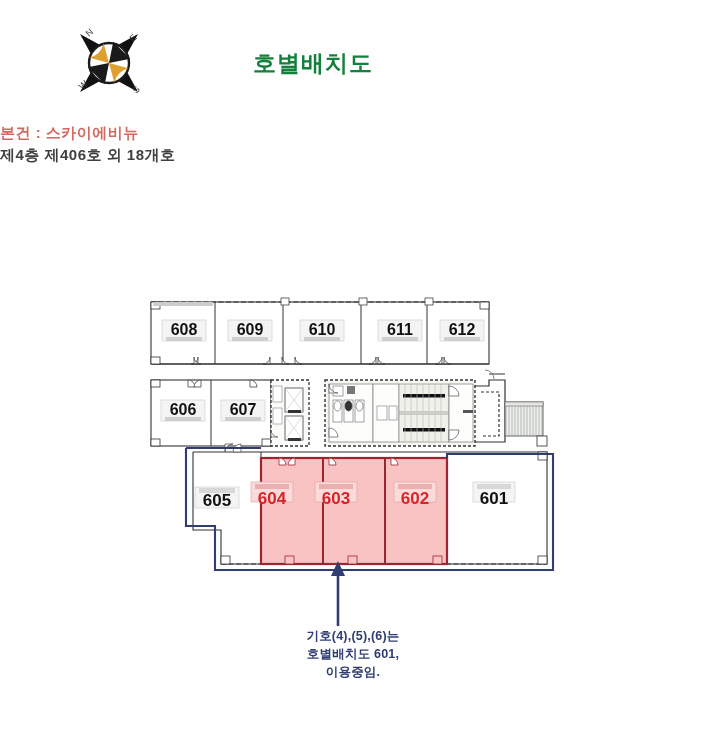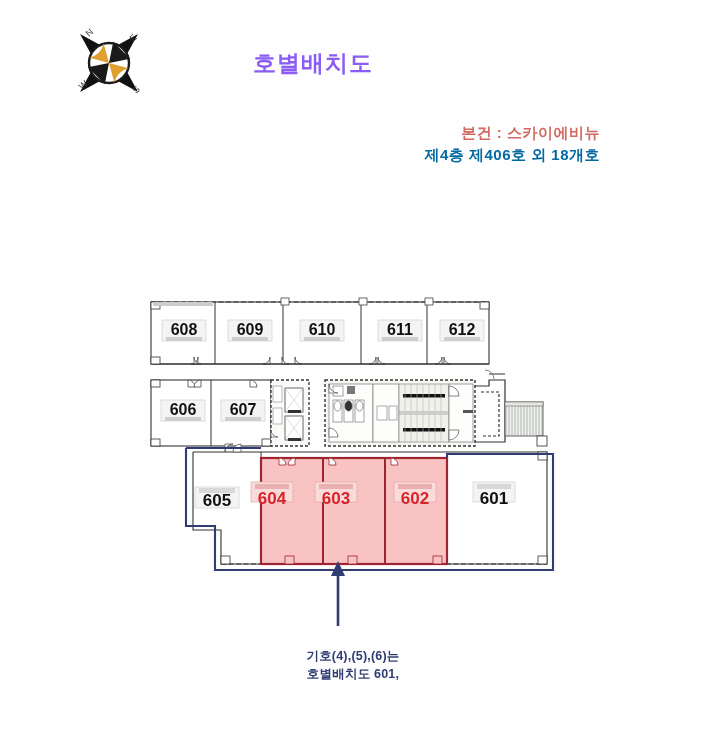--- a/index.html
+++ b/index.html
@@ -27,42 +27,42 @@
 
   
   #doc-title {
     position: absolute;
     left: 0;
     top: 48px;
     width: 626px;
     text-align: center;
     font-size: 23px;
     font-weight: bold;
-    color: #8b5cf6;
+    color: #15803d;
     letter-spacing: 1px;
   }
   #subtitle-block {
     position: absolute;
     left: 0;
     top: 122px;
     width: 600px;
-    text-align: right;
+    text-align: left;
     color: #c0392b;
   }
   #subtitle-block .sub-line-1 {
     font-size: 15px;
     font-weight: bold;
     color: #d06a60;
     letter-spacing: 0.5px;
     line-height: 22px;
   }
   #subtitle-block .sub-line-2 {
     font-size: 15px;
     font-weight: bold;
-    color: #0369a1;
+    color: #404040;
     letter-spacing: 0.5px;
     line-height: 22px;
   }
 
   
   #plan-wrap {
     position: absolute;
     left: 133px;
     top: 282px;
     width: 440px;
@@ -75,21 +75,20 @@
     position: absolute;
     left: 243px;
     top: 627px;
     width: 220px;
     text-align: center;
     color: #2f3d73;
     font-size: 12.5px;
     font-weight: bold;
     line-height: 18px;
     letter-spacing: 0.2px;
-    margin-top: 20px;
   }
   #annotation div { white-space: nowrap; }
 </style>
 </head>
 <body>
 
 <div id="compass">
   <svg width="86" height="86" viewBox="0 0 86 86" xmlns="http://www.w3.org/2000/svg">
     <g transform="rotate(45 43 43)">
 
@@ -356,13 +355,14 @@
 </div>
 
 <svg style="position:absolute; left:324px; top:560px; width:28px; height:66px;" viewBox="0 0 28 66" xmlns="http://www.w3.org/2000/svg">
   <line x1="14" y1="66" x2="14" y2="12" stroke="#2f3d73" stroke-width="2.6"></line>
   <polygon points="14,1 21,16 7,16" fill="#2f3d73"></polygon>
 </svg>
 
 <div id="annotation">
   <div>기호(4),(5),(6)는</div>
   <div>호별배치도 601,</div>
+  <div>이용중임.</div>
 </div>
 
 </body></html>

